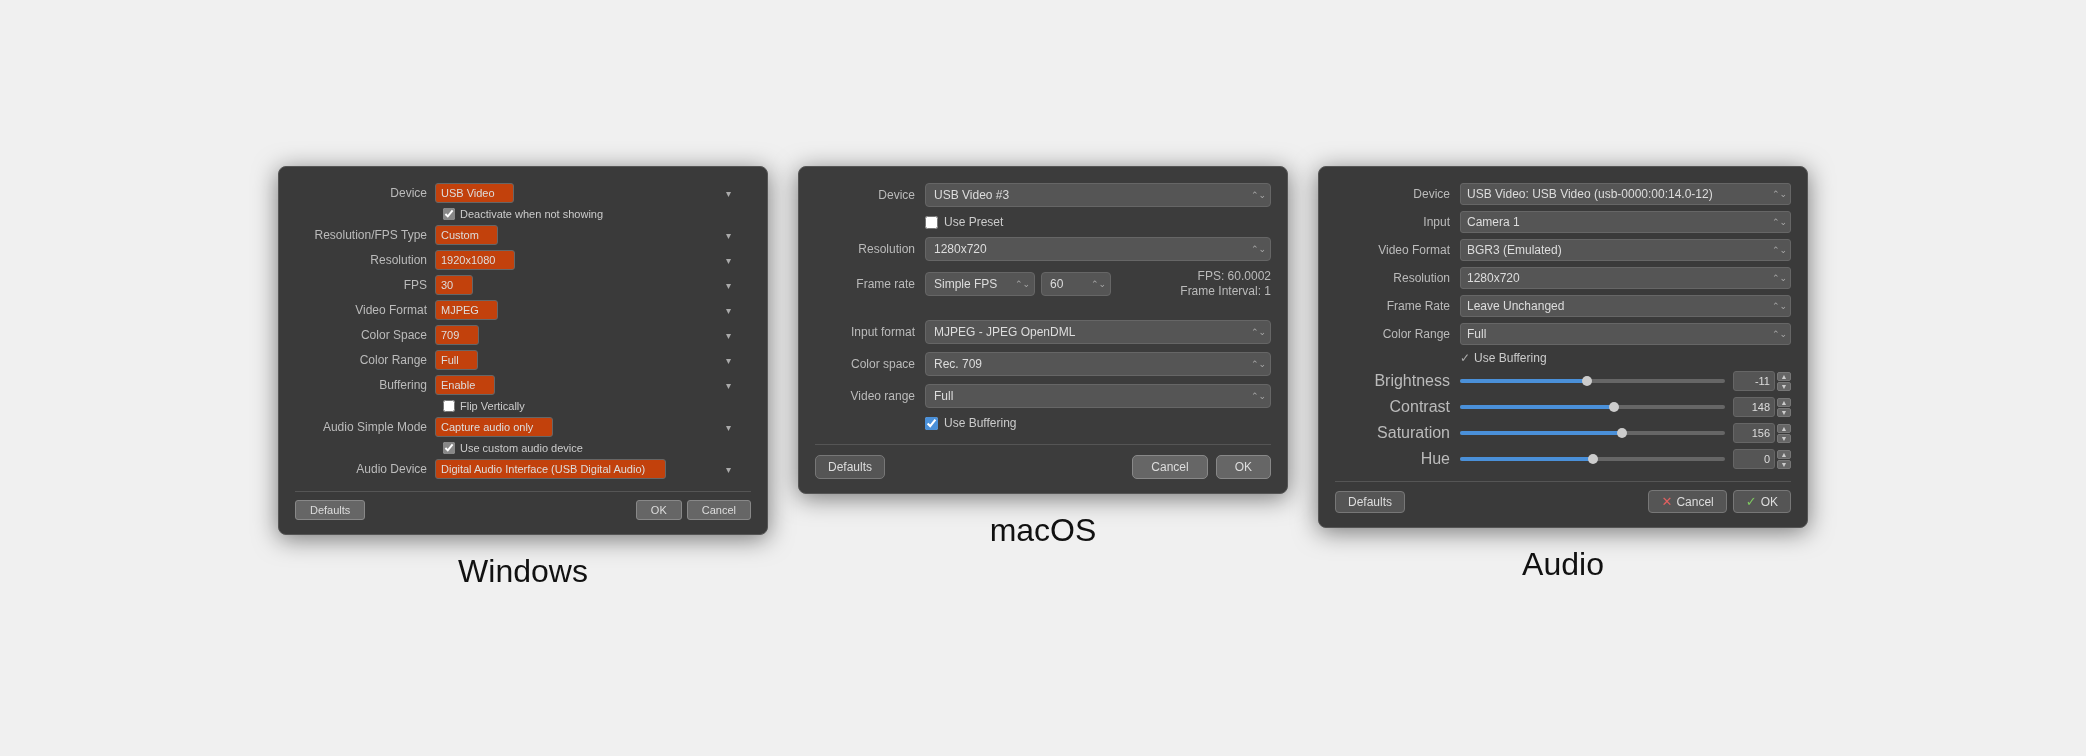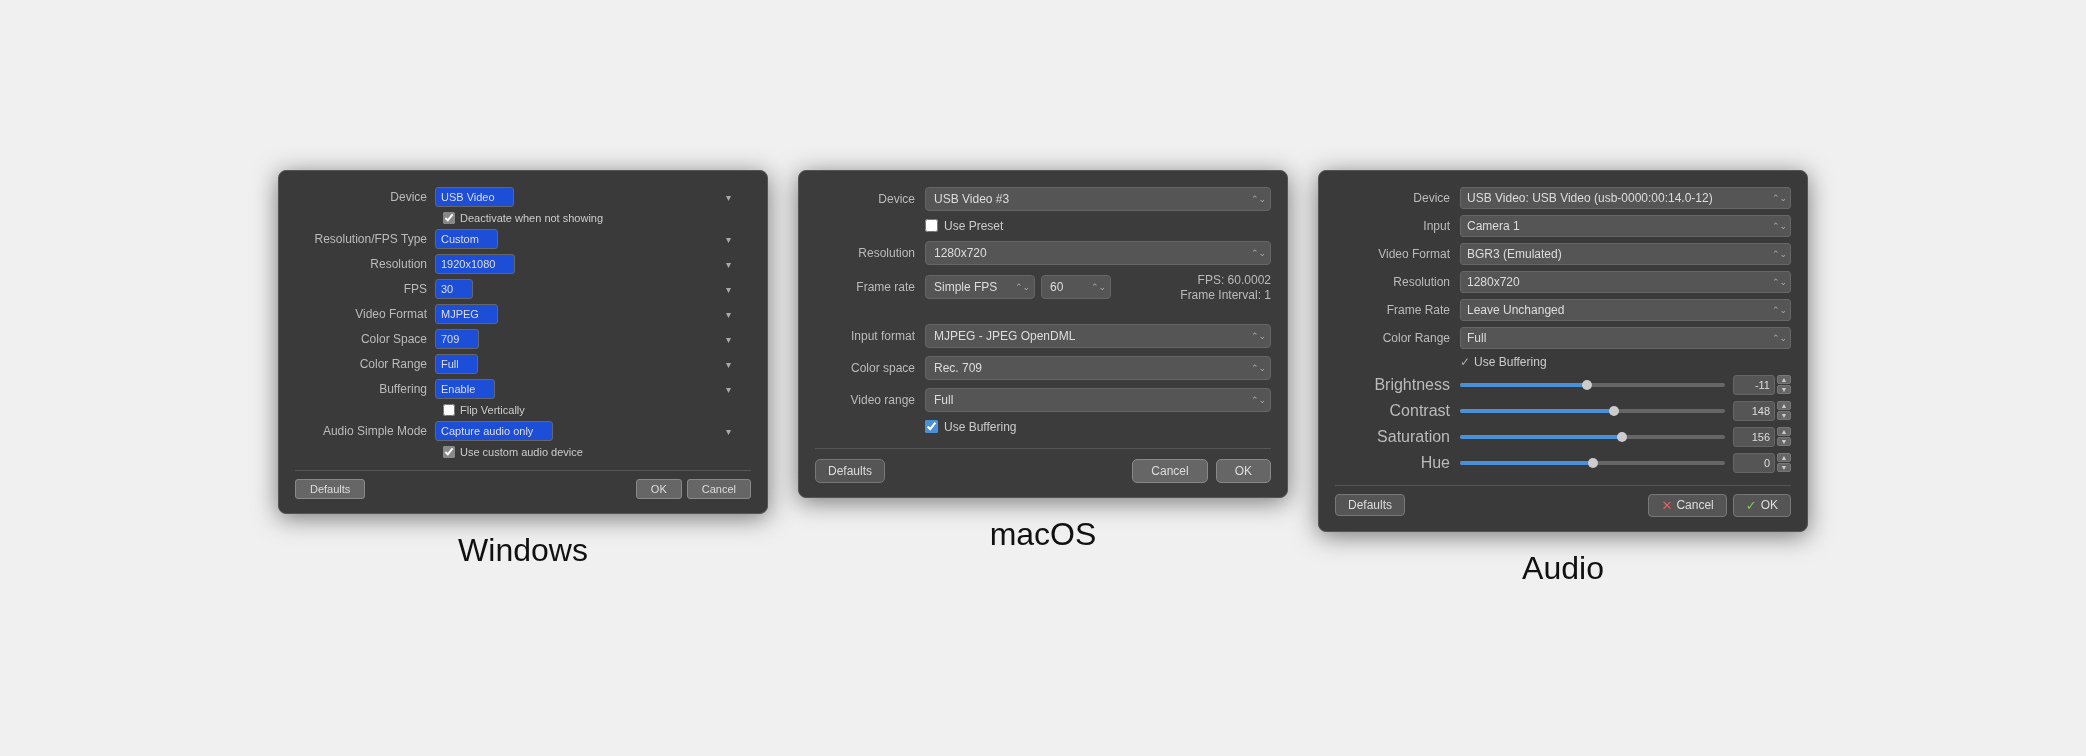--- a/index.html
+++ b/index.html
@@ -54,21 +54,21 @@
     }
     .win-label {
       text-align: right;
       width: 140px;
       min-width: 140px;
       padding-right: 8px;
       color: #bbb;
       font-size: 12px;
     }
     .win-select {
-      background: #1d4ed8;
+      background: #c2410c;
       border: 1px solid #666;
       border-radius: 3px;
       color: #ddd;
       font-size: 11px;
       padding: 1px 18px 1px 5px;
       height: 20px;
       appearance: none;
       -webkit-appearance: none;
       position: relative;
       flex: 1;
@@ -568,20 +568,28 @@
             <option value="Capture audio only">Capture audio only</option>
           </select>
         </div>
       </div>
 
       <div class="win-checkbox-row">
         <input type="checkbox" id="win-audio" checked="" style="">
         <label for="win-audio">Use custom audio device</label>
       </div>
 
+      <div class="win-row">
+        <span class="win-label">Audio Device</span>
+        <div class="win-select-wrap">
+          <select class="win-select">
+            <option value="Digital Audio Interface (USB Digital Audio)">Digital Audio Interface (USB Digital Audio)</option>
+          </select>
+        </div>
+      </div>
 
       <div class="win-bottom-bar">
         <div class="win-bottom-left">
           <button class="win-ok-btn">Defaults</button>
         </div>
         <div class="win-bottom-right">
           <button class="win-ok-btn">OK</button>
           <button class="win-ok-btn">Cancel</button>
         </div>
       </div>

